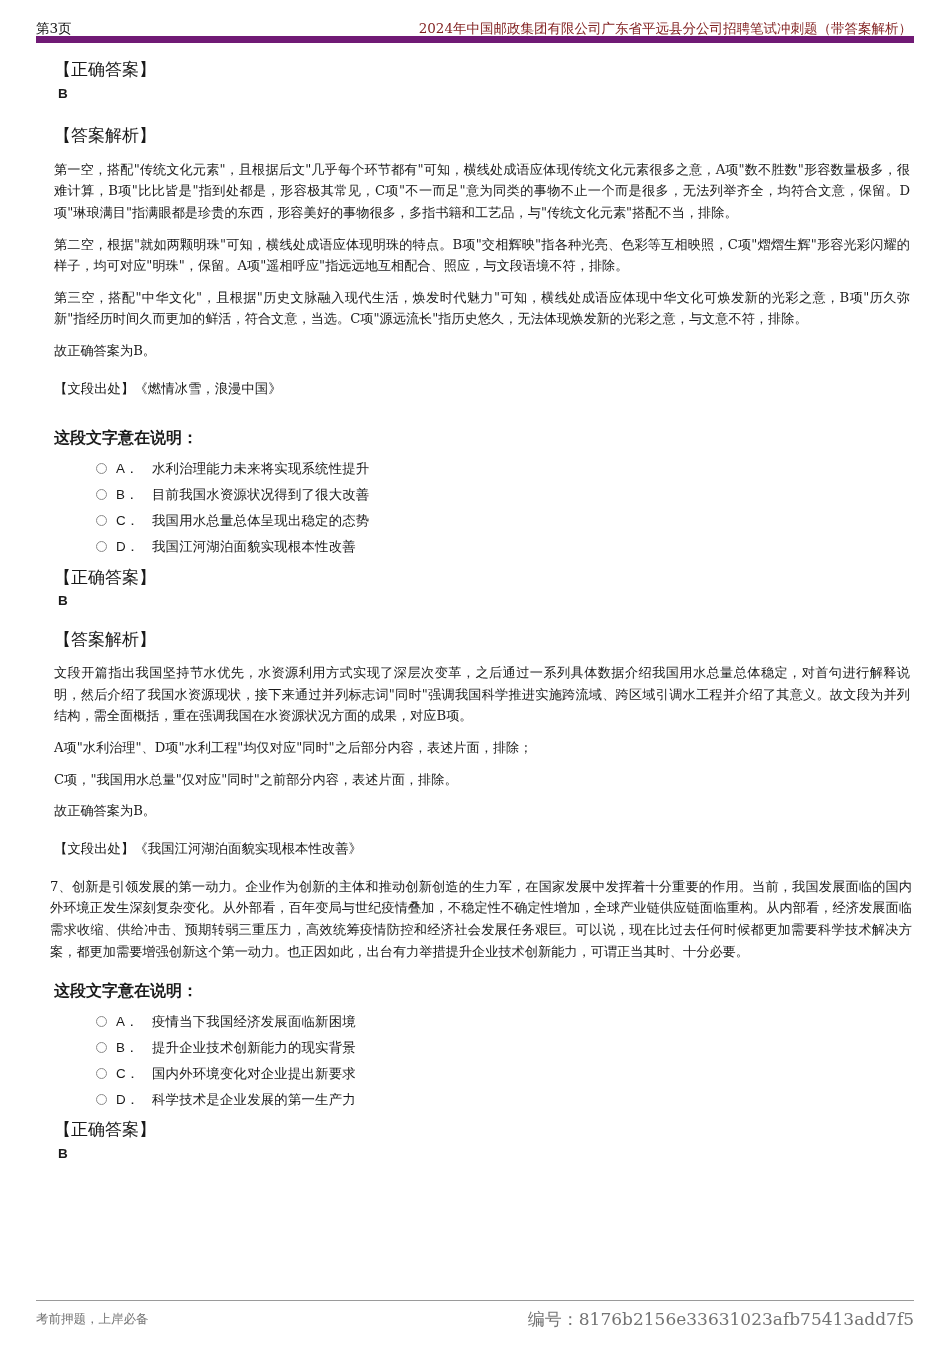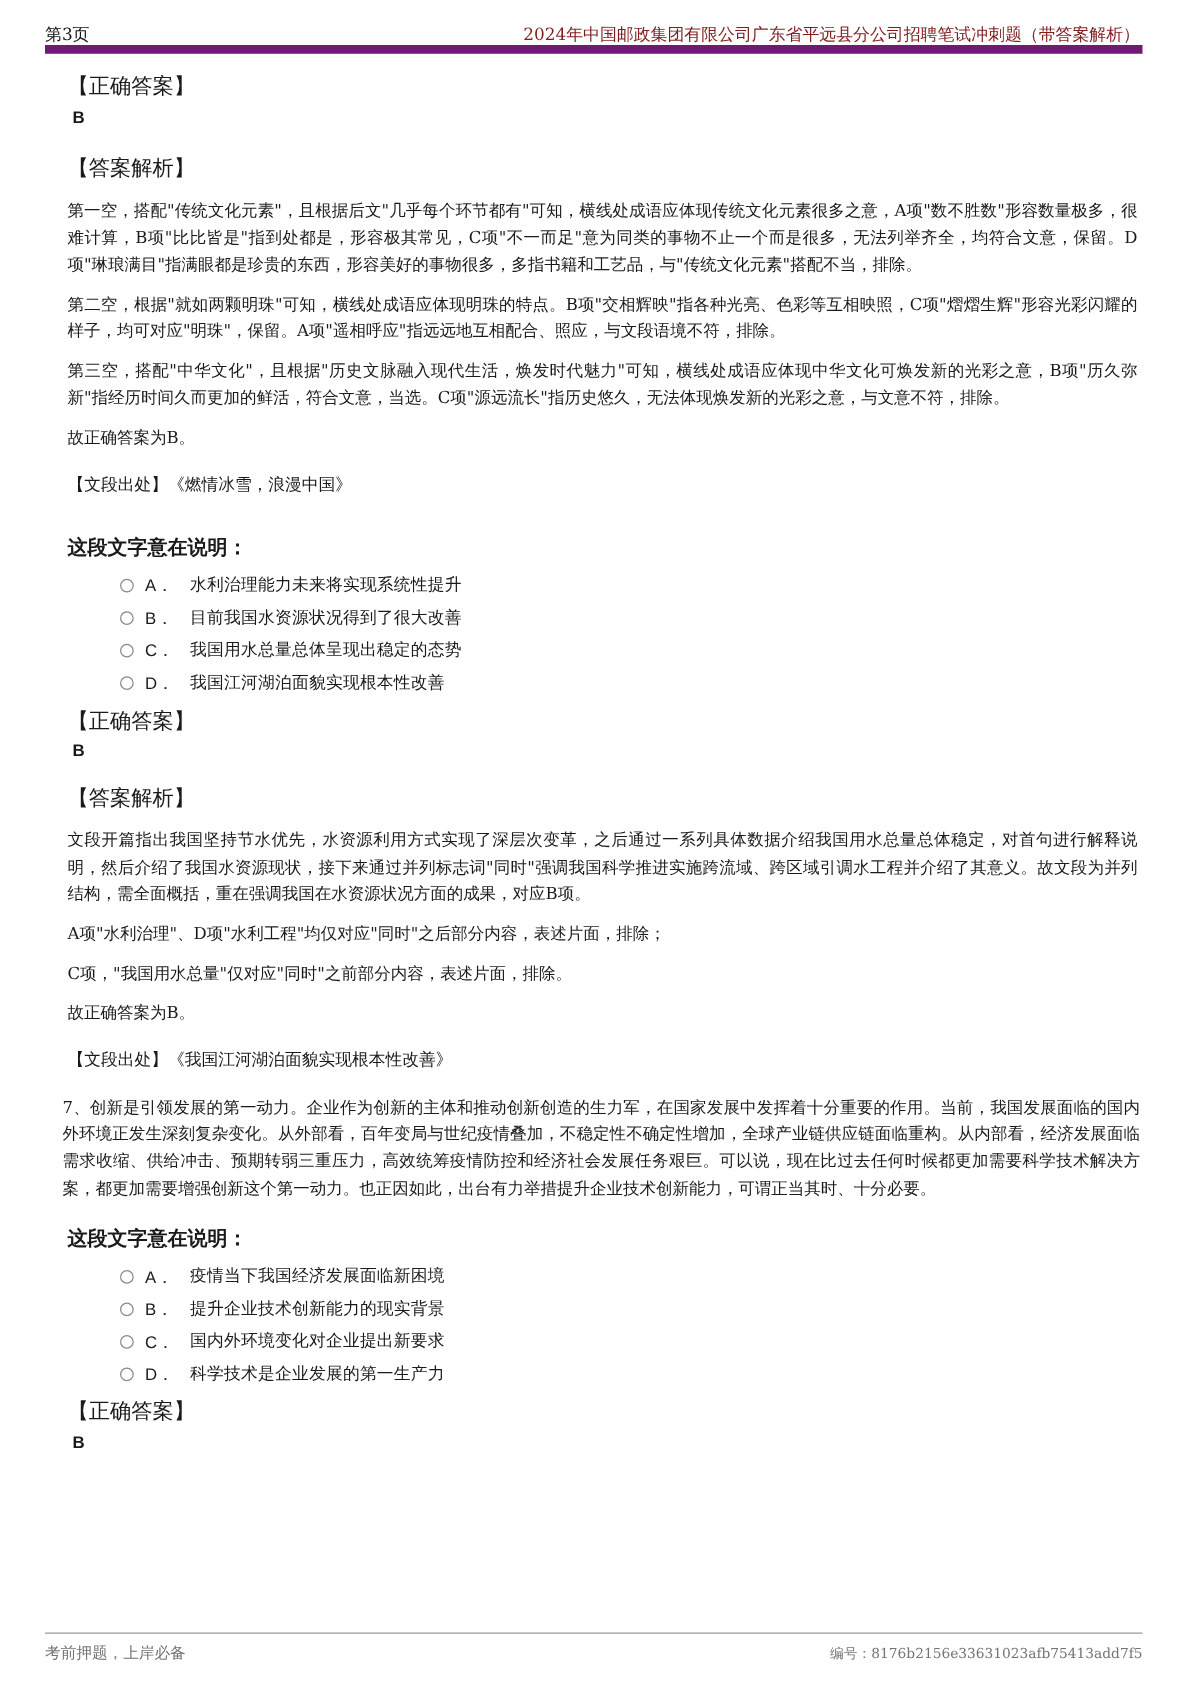--- a/index.html
+++ b/index.html
@@ -146,21 +146,21 @@
     bottom: 14px;
     border-top: 1px solid #9a9a9a;
     padding-top: 7px;
     display: flex;
     align-items: center;
     justify-content: space-between;
     font-size: 12.5px;
     color: #737373;
   }
   .footer-right {
-    font-size: 11px;
+    font-size: 17px;
     white-space: nowrap;
   }
 </style>
 </head>
 <body>
 
 <div class="page">
 
   <div class="page-header">
     <div class="header-left">第3页</div>

